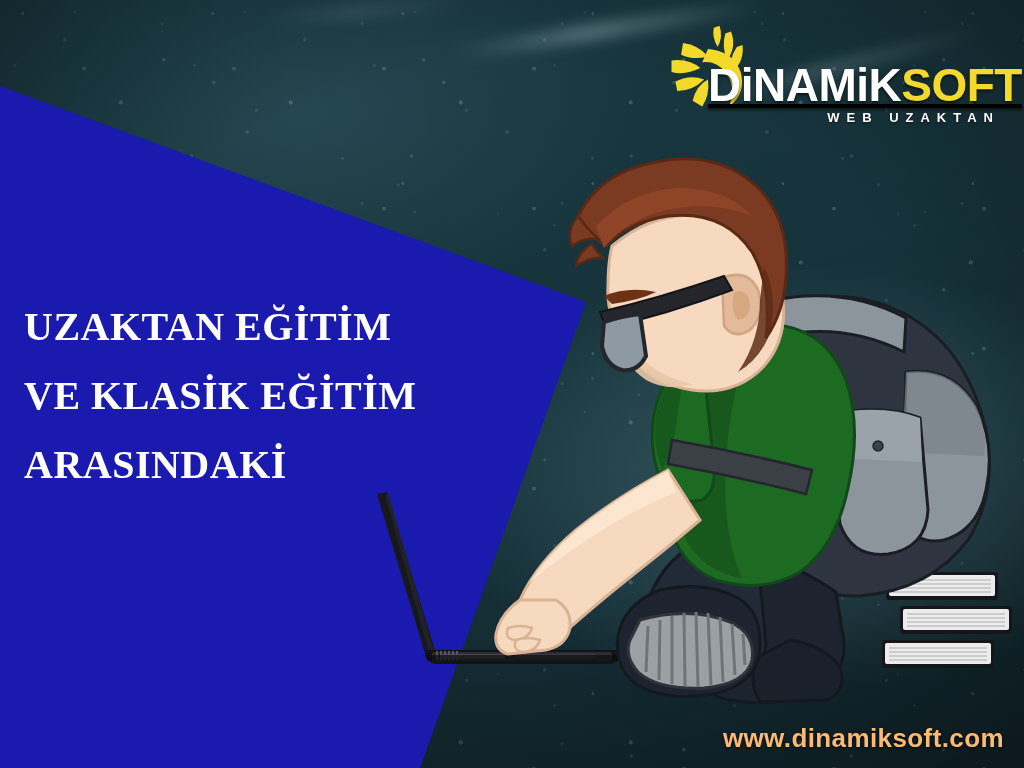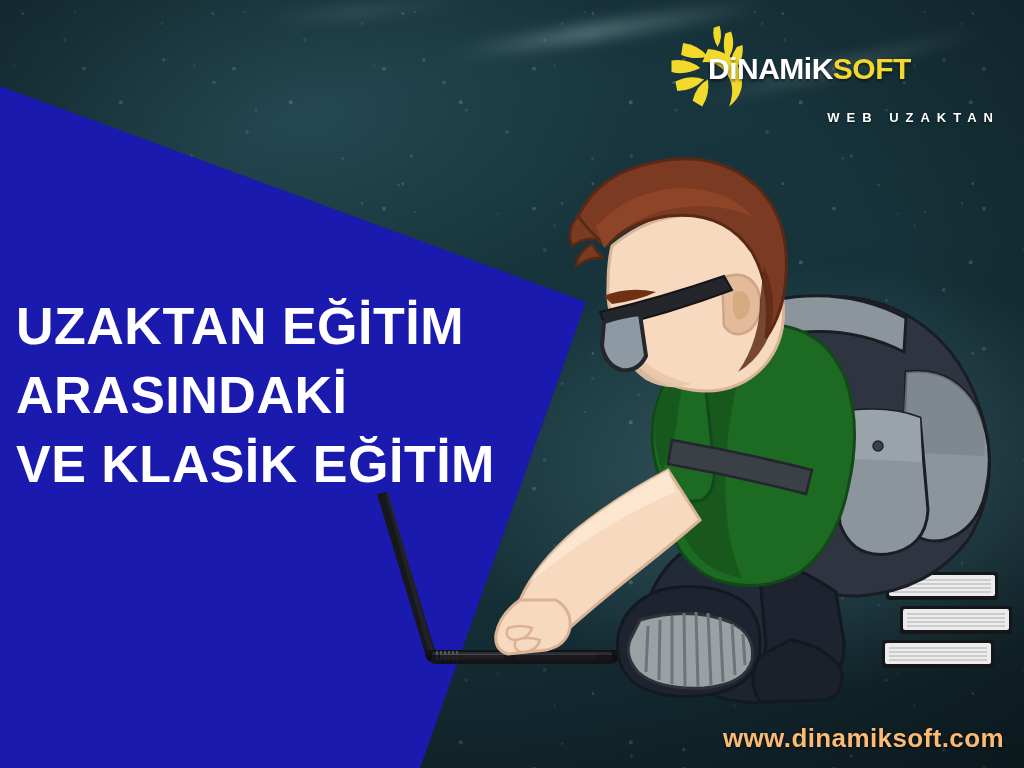--- a/index.html
+++ b/index.html
@@ -73,30 +73,30 @@
   .blue-panel {
     position: absolute;
     inset: 0;
     background: #1a1aae;
     clip-path: polygon(0px 86px, 586px 302px, 420px 768px, 0px 768px);
   }
 
   
   .headline {
     position: absolute;
-    left: 16px;
+    left: 24px;
     top: 292px;
     width: 520px;
     color: #ffffff;
     font-weight: bold;
-    font-size: 52px;
+    font-size: 40px;
     line-height: 69px;
     letter-spacing: 0.5px;
     text-transform: uppercase;
-    font-family: Liberation Sans, sans-serif;
+    font-family: Liberation Serif, serif;
   }
   .headline .hl-line { display: block; white-space: nowrap; }
 
   
   .logo {
     position: absolute;
     right: 22px;
     top: 18px;
     width: 352px;
     height: 118px;
@@ -104,27 +104,28 @@
   .logo-mark {
     position: absolute;
     left: 10px;
     top: 4px;
     width: 96px;
     height: 96px;
   }
   .logo-wordmark {
     position: absolute;
     left: 58px;
-    top: 36px;
-    font-size: 30px;
+    top: 44px;
+    font-size: 46px;
     font-weight: bold;
     letter-spacing: -0.5px;
     line-height: 1;
     white-space: nowrap;
     text-shadow: 0 2px 3px rgba(0,0,0,0.55);
+    text-decoration: underline;
   }
   .wm-dinamik { color: #ffffff; }
   .wm-soft    { color: #f2d92b; }
   .logo-sub {
     position: absolute;
     right: 2px;
     top: 92px;
     color: #ffffff;
     font-size: 13px;
     font-weight: bold;
@@ -313,22 +314,22 @@
       <path d="M604 296 Q628 286 656 292 Q640 300 612 304 Z" fill="#6e3115"></path>
 
       <path d="M600 312 Q660 298 724 276 L732 290 Q668 314 606 328 Z" fill="#24262b" stroke="#141519" stroke-width="2"></path>
       <path d="M604 322 Q622 316 640 314 L646 356 Q638 372 622 370
                Q606 366 602 346 Z" fill="#8d9aa3" stroke="#24262b" stroke-width="4"></path>
     </g>
   </svg>
 
   <div class="headline">
     <span class="hl-line">UZAKTAN EĞİTİM</span>
+    <span class="hl-line">VE KLASİK EĞİTİM</span>
     <span class="hl-line">ARASINDAKİ</span>
-    <span class="hl-line">VE KLASİK EĞİTİM</span>
   </div>
 
   <div class="logo">
     <svg class="logo-mark" viewBox="0 0 100 100" xmlns="http://www.w3.org/2000/svg">
       <path d="M62 4 Q66 16 60 26 Q54 16 56 6 Z" fill="#f2d92b"></path>
       <path d="M74 10 Q80 26 70 40 Q64 26 68 12 Z" fill="#f2d92b"></path>
       <path d="M86 24 Q88 44 72 54 Q72 38 80 26 Z" fill="#f2d92b"></path>
       <path d="M24 22 Q40 24 50 36 Q34 40 22 34 Z" fill="#f2d92b"></path>
       <path d="M12 40 Q30 38 42 48 Q26 56 12 52 Z" fill="#f2d92b"></path>
       <path d="M16 62 Q32 54 46 60 Q34 72 18 72 Z" fill="#f2d92b"></path>

